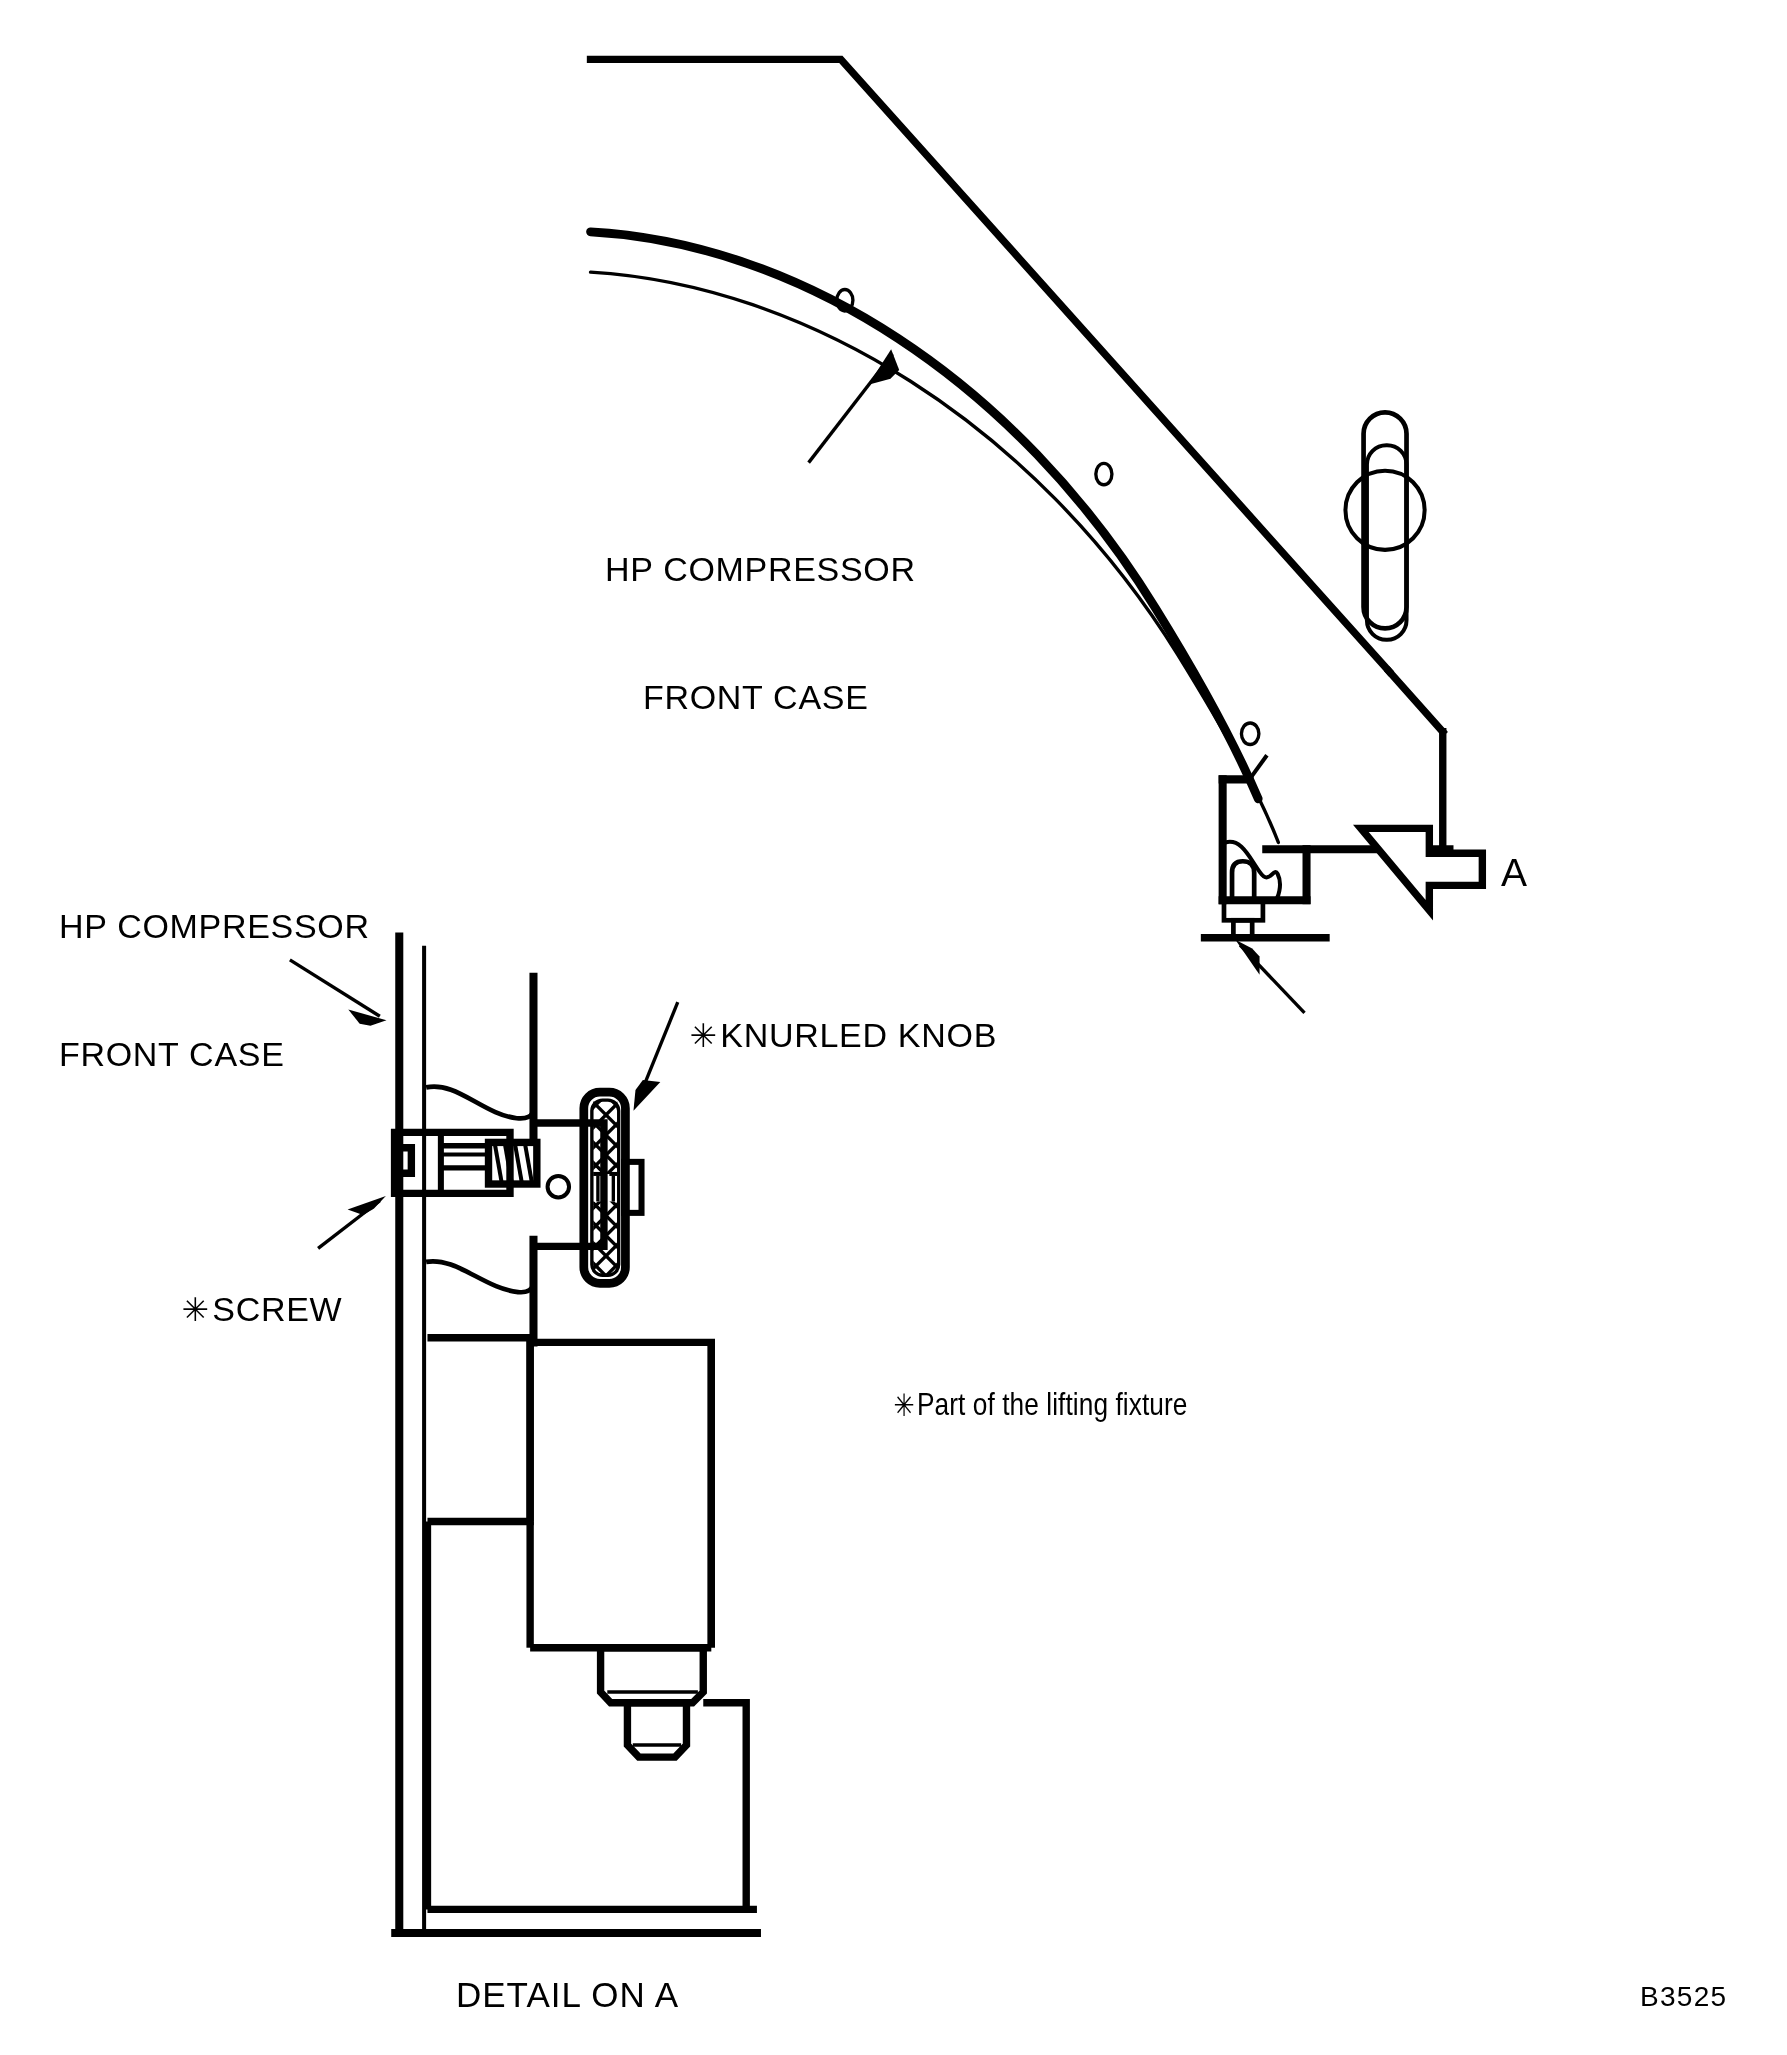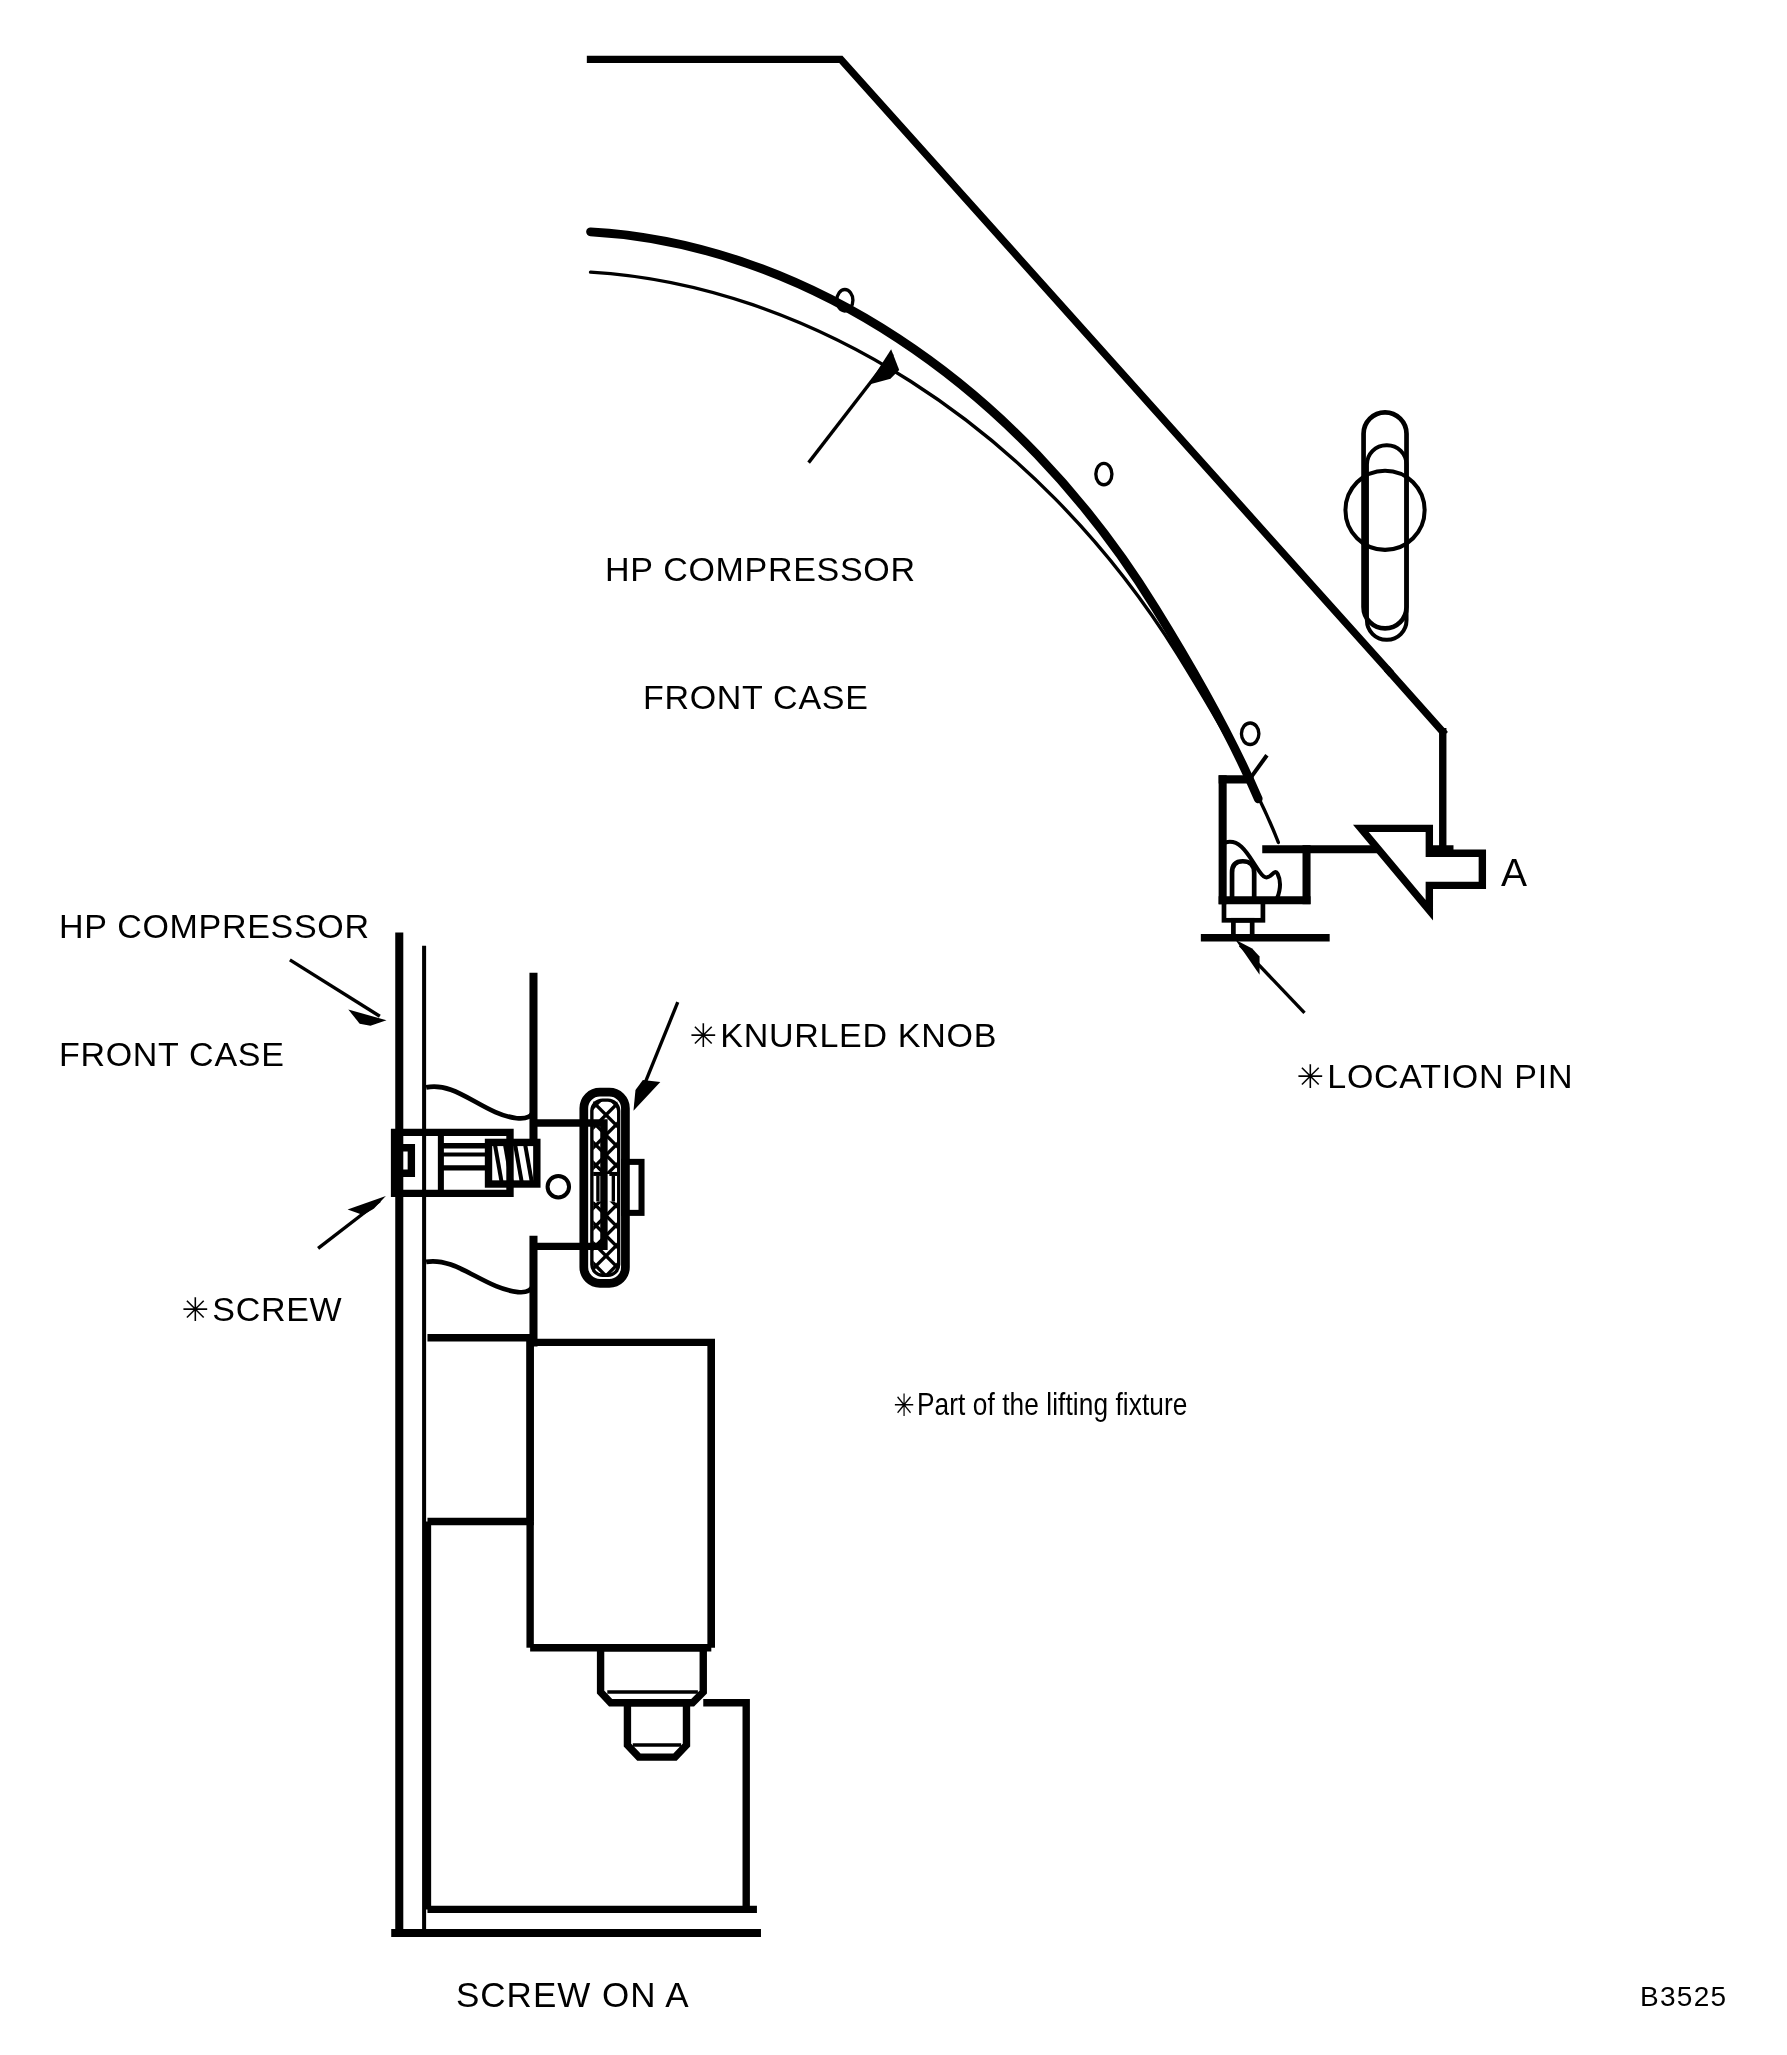--- a/index.html
+++ b/index.html
@@ -264,41 +264,38 @@
       </clipPath>
     </defs>
 
   </svg>
 
   <div class="lbl lbl-caps" style="left:605px; top:463px;">
     <span class="line2">HP COMPRESSOR</span>
     <span class="line2" style="margin-left:38px;">FRONT CASE</span>
   </div>
 
-  <div class="lbl lbl-caps" style="left:1256px; top:1012px;">
-    <span class="star">✳</span><span>LOCATION PIN</span>
-  </div>
 
   <div class="lbl lbl-a" style="left:1501px; top:849px;">A</div>
 
   <div class="lbl lbl-caps" style="left:59px; top:820px;">
     <span class="line2">HP COMPRESSOR</span>
     <span class="line2">FRONT CASE</span>
   </div>
 
   <div class="lbl lbl-caps" style="left:649px; top:971px;">
     <span class="star">✳</span><span>KNURLED KNOB</span>
   </div>
 
   <div class="lbl lbl-caps" style="left:141px; top:1245px;">
     <span class="star">✳</span><span>SCREW</span>
   </div>
 
   <div class="lbl lbl-note" style="left:864px; top:1344px;">
     <span class="star">✳</span><span>Part of the lifting fixture</span>
   </div>
 
-  <div class="lbl lbl-detail" style="left:456px; top:1973px;">SCREW ON A</div>
+  <div class="lbl lbl-detail" style="left:456px; top:1973px;">DETAIL ON A</div>
 
   <div class="lbl lbl-code" style="left:1640px; top:1979px;">B3525</div>
 
 </div>
 
 
 </body></html>

